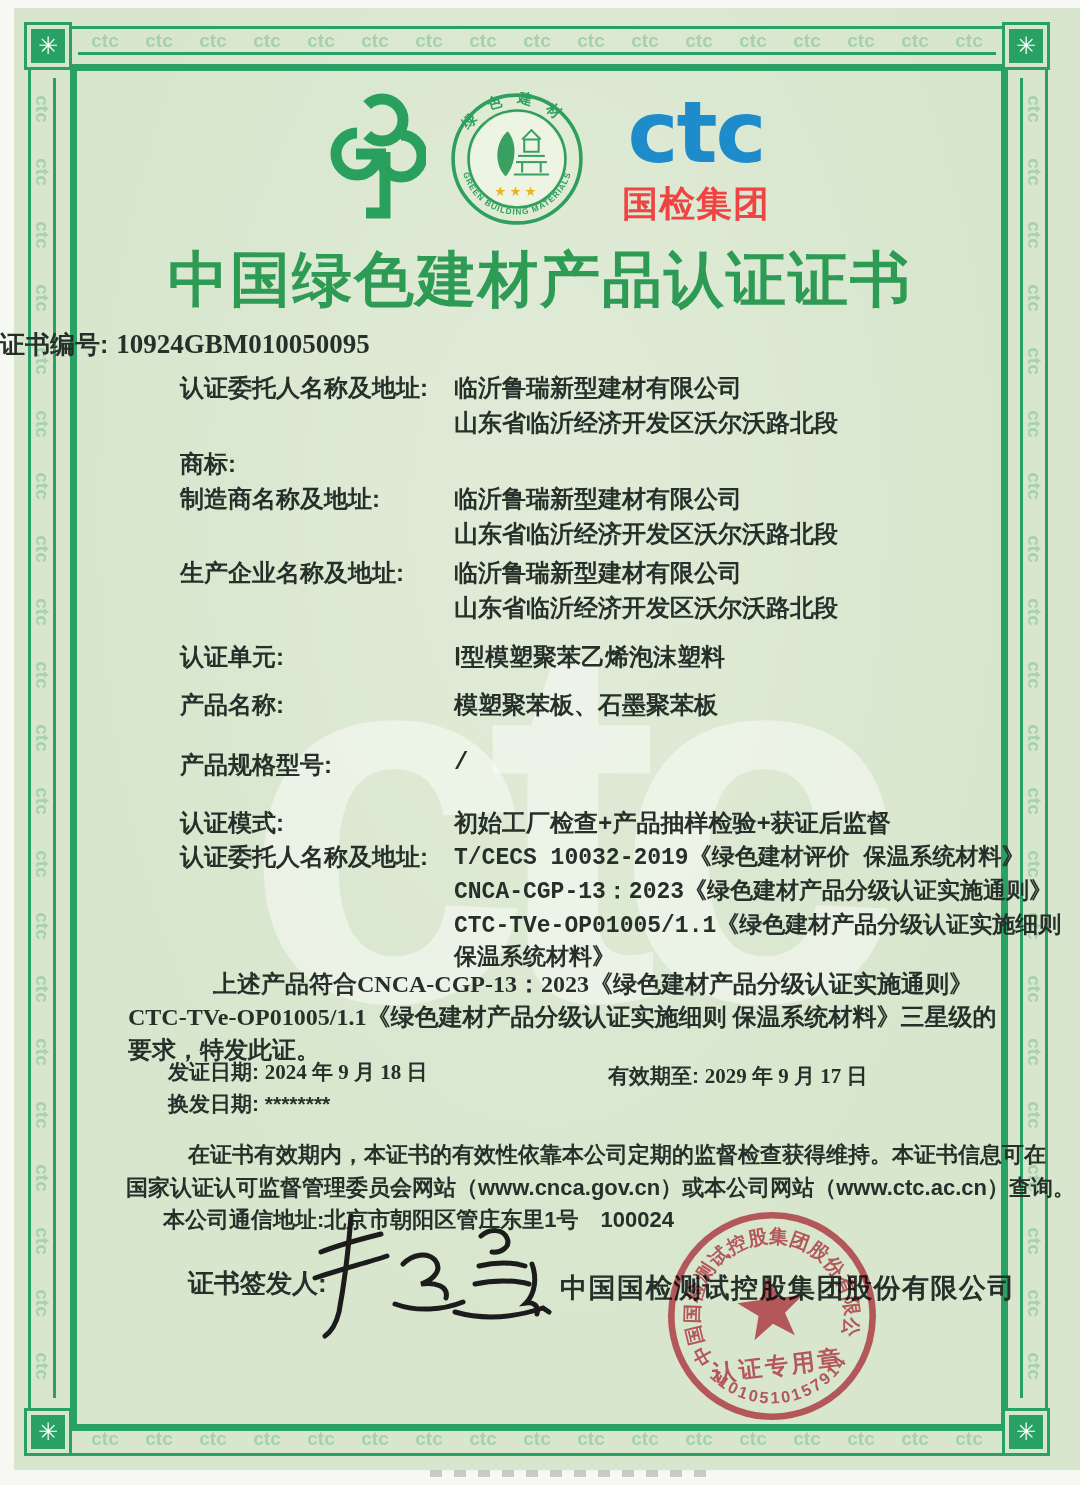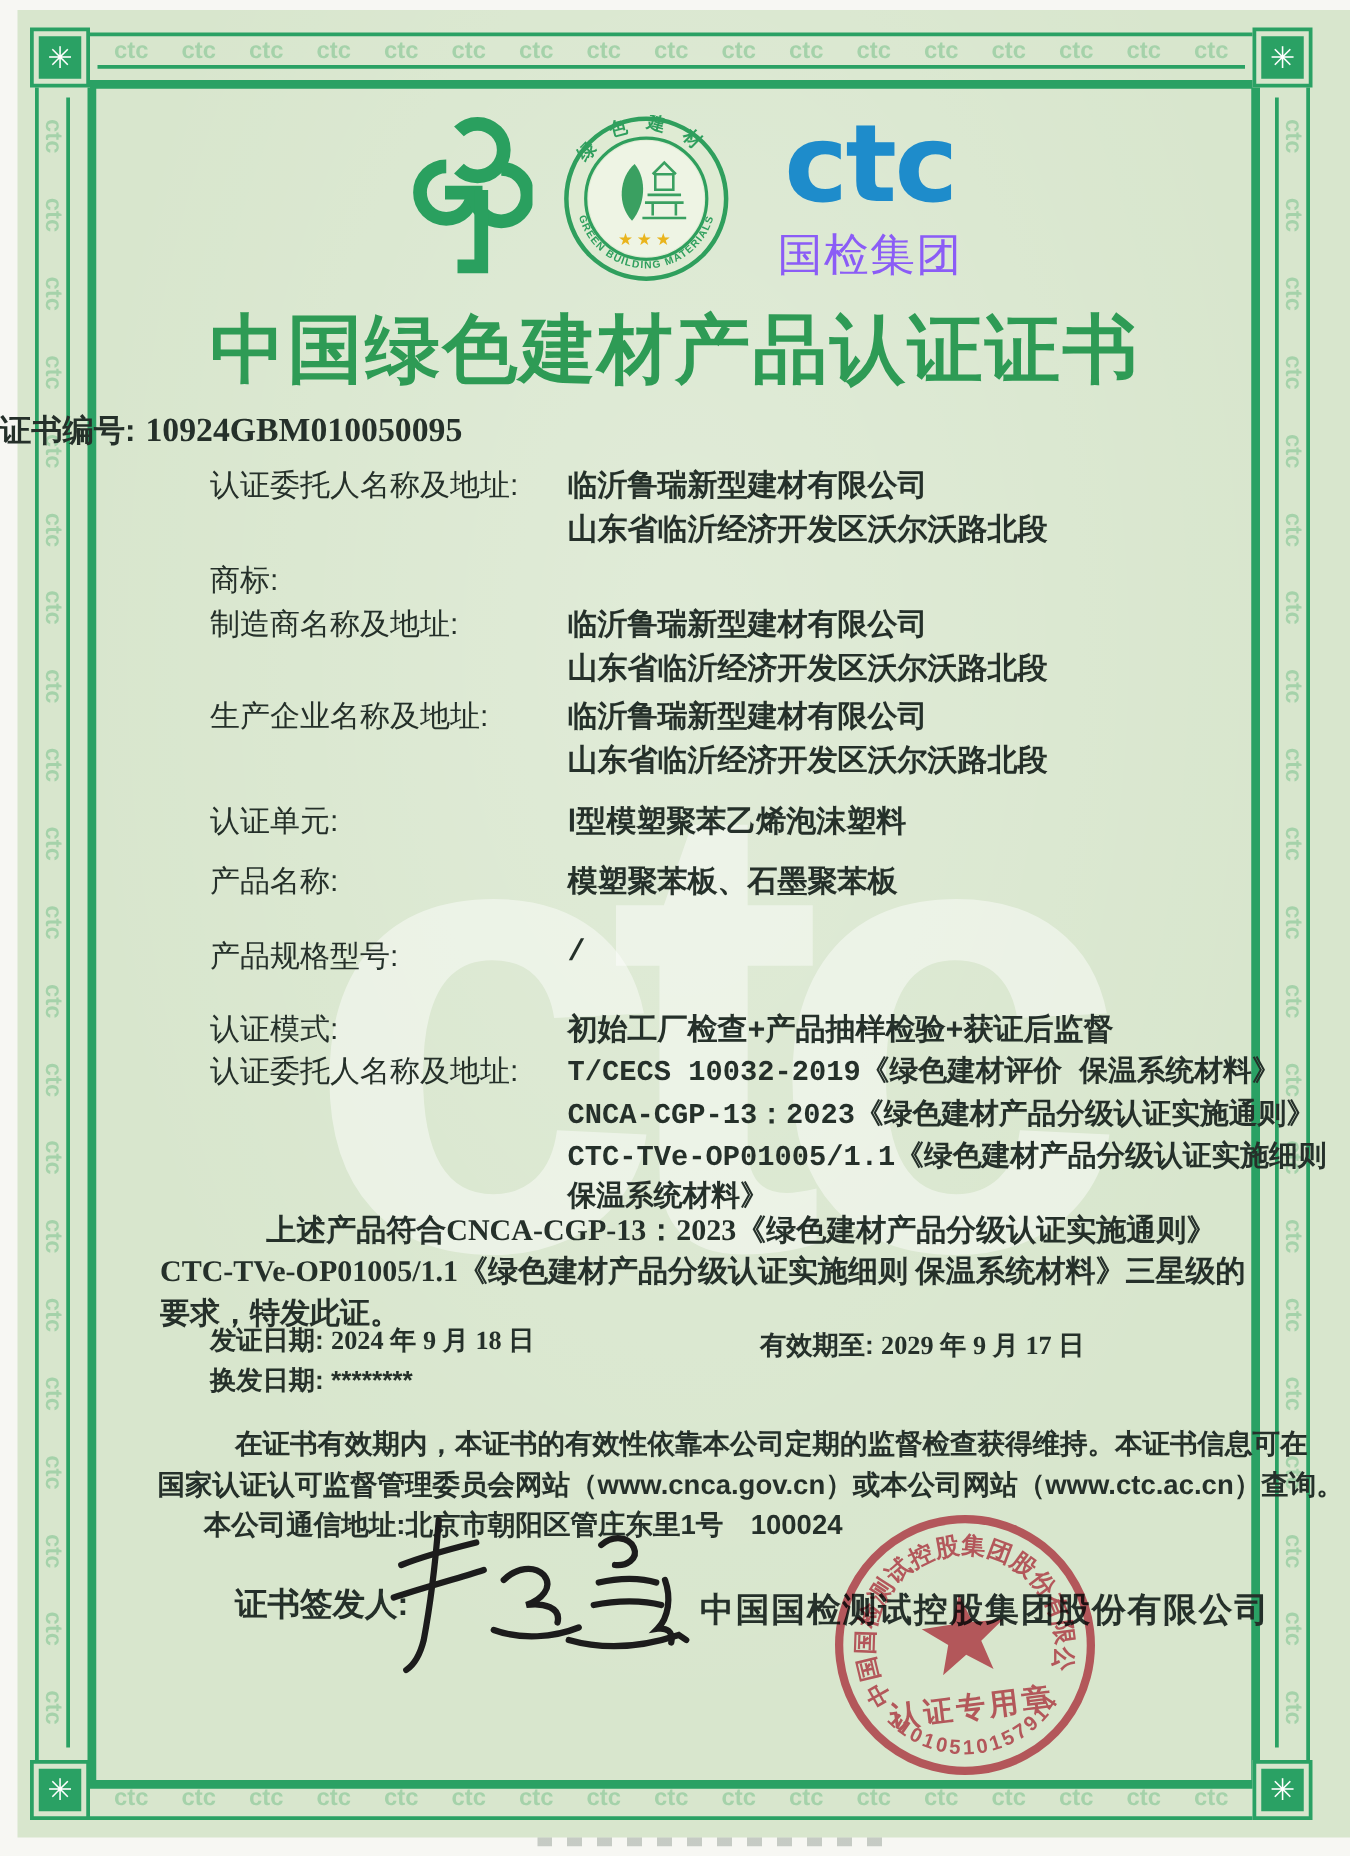--- a/index.html
+++ b/index.html
@@ -30,27 +30,27 @@
   .watermark{
     left:100px;top:520px;width:900px;height:620px;
     font-size:520px;font-weight:800;letter-spacing:-46px;line-height:600px;
     color:rgba(255,255,255,0.45);z-index:1;text-align:center;pointer-events:none;
   }
   .content{z-index:2;}
   
   .logos-row{left:330px;top:86px;display:flex;gap:24px;align-items:flex-start;z-index:2;}
   .ctc-block{width:176px;text-align:center;margin-top:8px;}
   .ctc-word{font-size:86px;line-height:76px;font-weight:800;color:#1e8ccb;letter-spacing:-2px;font-family:"DejaVu Sans",sans-serif;}
-  .ctc-co{font-size:36px;font-weight:400;color:#8b5cf6;letter-spacing:1px;margin-top:10px;}
+  .ctc-co{font-size:36px;font-weight:700;color:#ef4444;letter-spacing:1px;margin-top:10px;}
   .title{left:0;top:240px;width:1080px;text-align:center;font-size:60px;font-weight:800;color:#2e9b55;letter-spacing:2px;z-index:2;}
   .certno{left:0;top:328px;width:860px;text-align:left;z-index:2;}
   .certno .lab{font-size:25px;font-weight:800;}
   .certno .num{font-size:27px;font-weight:700;font-family:"Liberation Serif","DejaVu Serif",serif;margin-left:8px;}
   
-  .flab{left:168px;font-size:24px;font-weight:400;white-space:nowrap;z-index:2;}
+  .flab{left:180px;font-size:24px;font-weight:700;white-space:nowrap;z-index:2;}
   .fval{left:454px;font-size:24px;font-weight:800;white-space:nowrap;z-index:2;font-family:Liberation Mono, monospace;}
   .std{font-size:23px;text-align:center;}
   .stmt{font-size:24px;font-weight:800;white-space:nowrap;z-index:2;font-family:Liberation Serif, serif;}
   .dateline{font-size:21px;font-weight:800;white-space:nowrap;z-index:2;}
   .dateline .digits{font-family:"Liberation Serif","DejaVu Serif",serif;}
   .foot{font-size:22px;font-weight:800;white-space:nowrap;z-index:2;}
   .signer{left:188px;top:1266px;font-size:26px;font-weight:800;z-index:2;}
   .company{left:560px;top:1270px;font-size:27px;font-weight:800;letter-spacing:1.5px;z-index:2;}
   .sig-svg{left:285px;top:1208px;z-index:4;}
   .stamp-svg{left:652px;top:1196px;z-index:5;mix-blend-mode:multiply;opacity:.9;}

